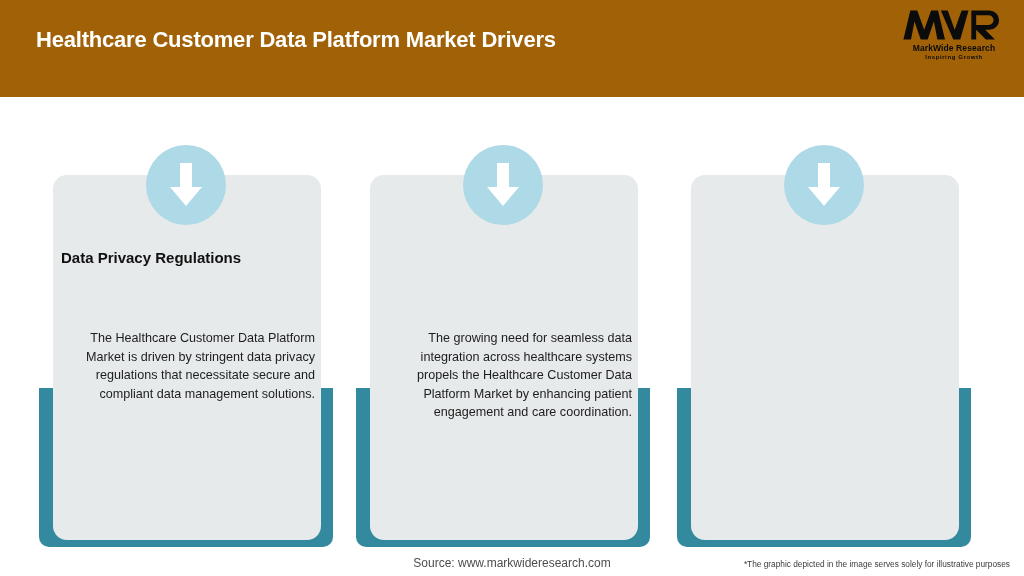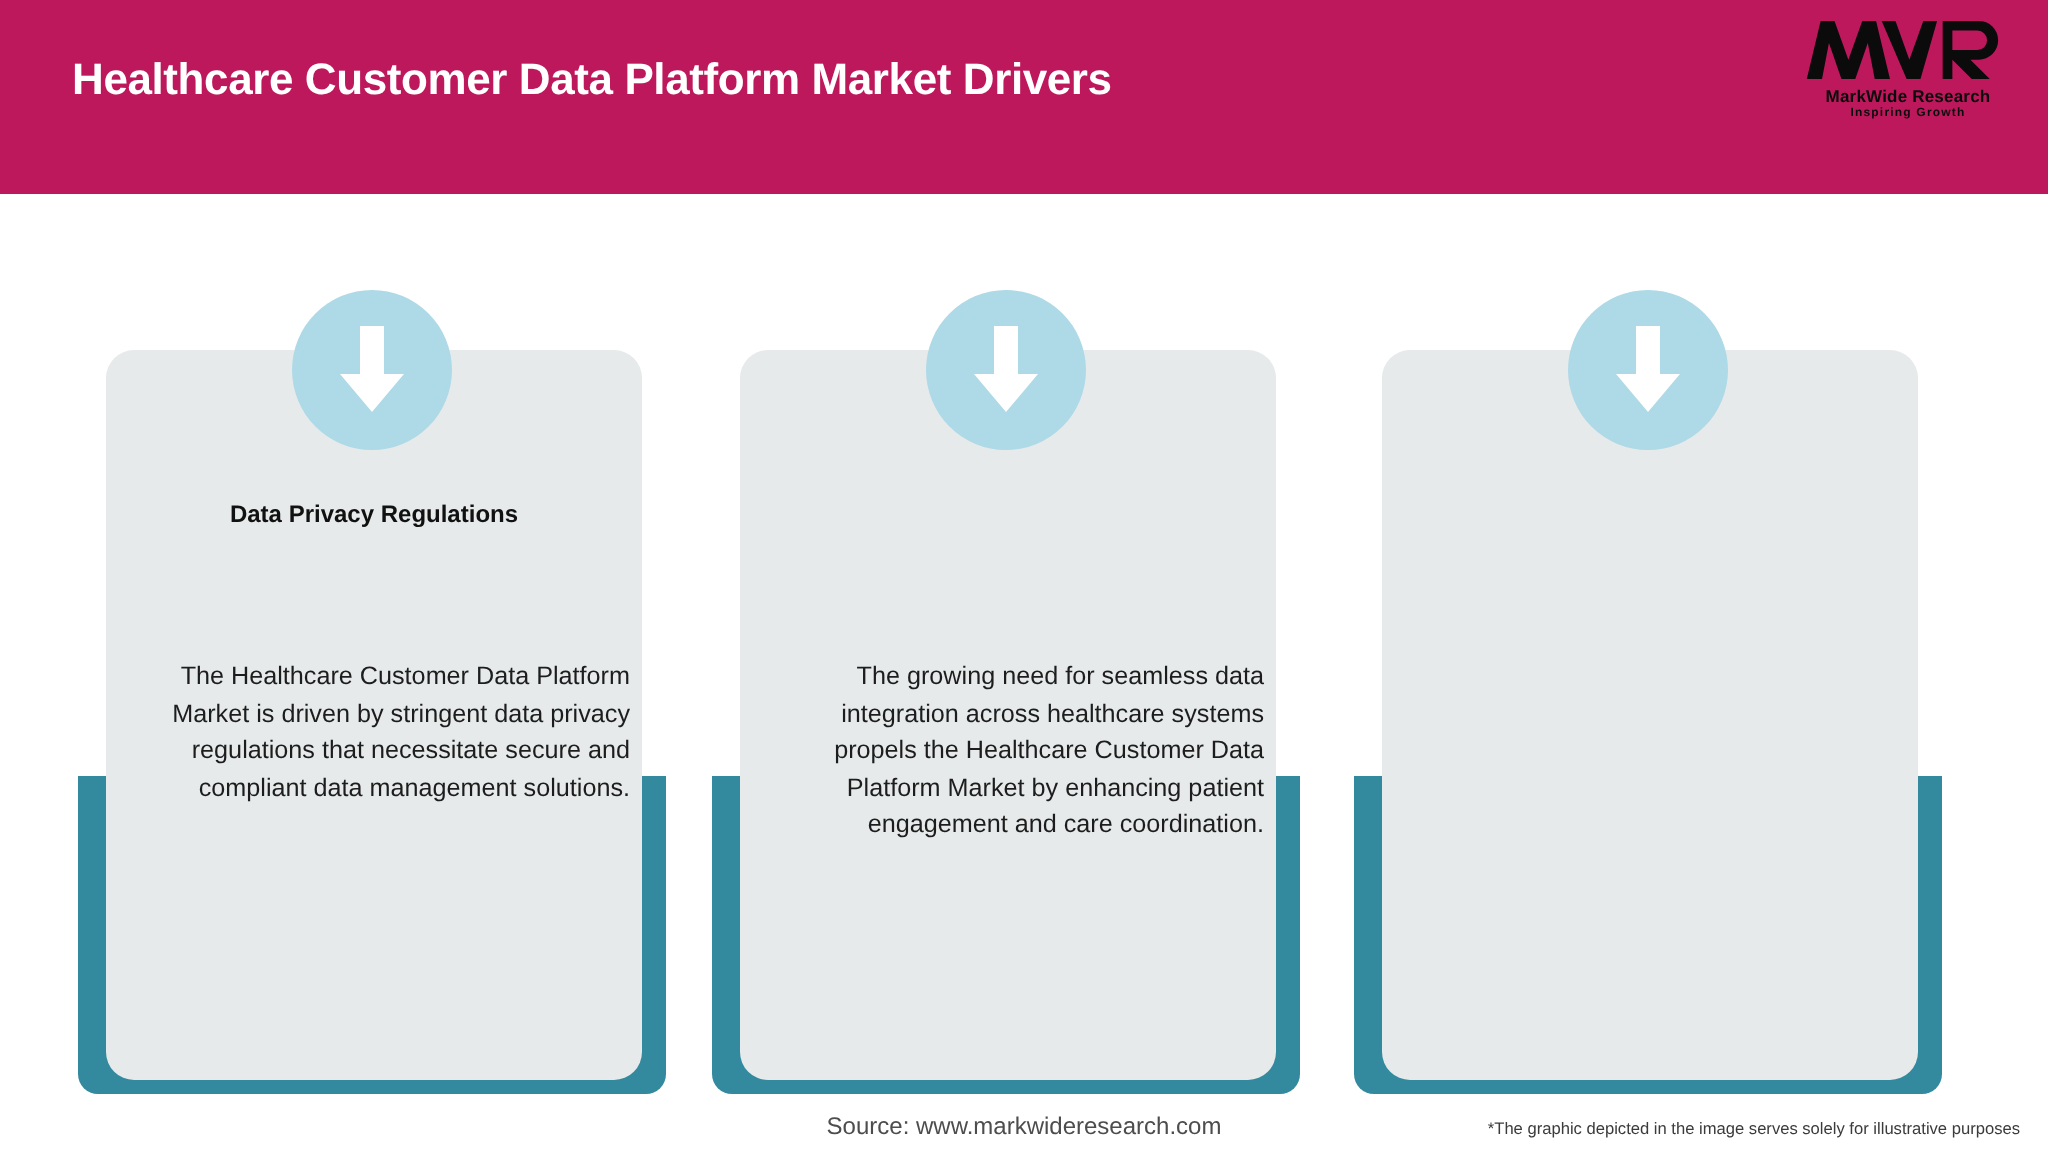--- a/index.html
+++ b/index.html
@@ -14,21 +14,21 @@
     overflow: hidden;
     position: relative;
   }
 
   
   .header {
     position: absolute;
     left: 0; top: 0;
     width: 1024px;
     height: 97px;
-    background: #be185d;
+    background: #a16207;
   }
   .header-title {
     position: absolute;
     left: 36px;
     top: 27px;
     font-size: 22px;
     font-weight: bold;
     color: #ffffff;
     letter-spacing: -0.2px;
     white-space: nowrap;
@@ -122,22 +122,22 @@
     left: 50%;
     top: 50%;
     transform: translate(-50%, -50%);
   }
 
   .card-title {
     position: absolute;
     left: 34px;
     top: 150px;
     width: 252px;
-    text-align: center;
-    font-size: 12px;
+    text-align: left;
+    font-size: 15px;
     font-weight: bold;
     color: #111111;
     line-height: 21px;
     z-index: 4;
   }
 
   .card-body {
     position: absolute;
     left: 40px;
     top: 232px;

